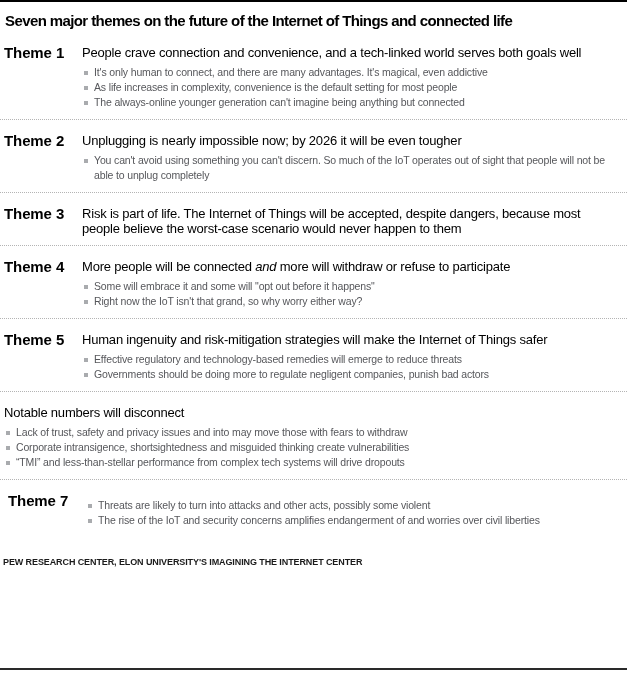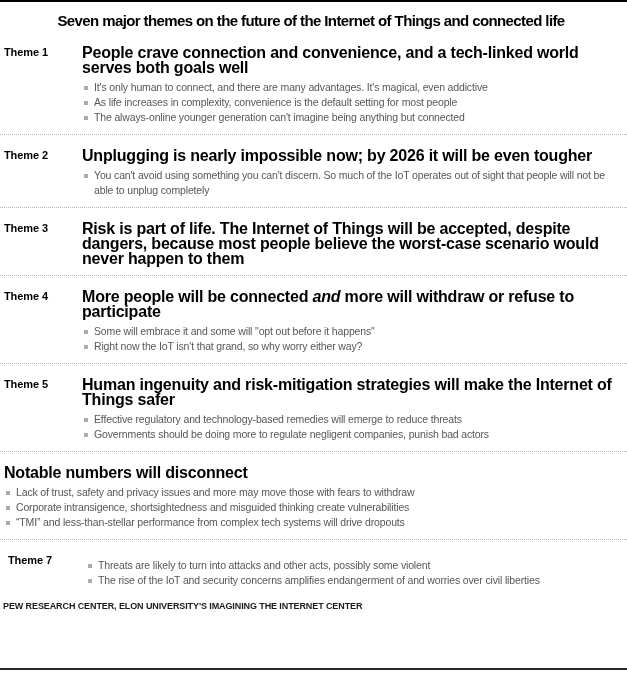--- a/index.html
+++ b/index.html
@@ -17,47 +17,46 @@
     background: #000000;
     width: 100%;
   }
   .page-title {
     margin: 10px 10px 3px 5px;
     font-size: 15px;
     font-weight: bold;
     letter-spacing: -0.6px;
     white-space: nowrap;
     color: #010101;
-    text-align: center;
   }
   .theme-row {
     display: flex;
     padding: 13px 10px 9px 4px;
     border-bottom: 1px dotted #b4b4b4;
   }
   .theme-row.last {
     border-bottom: none;
     padding-left: 8px;
   }
   .theme-label {
     width: 78px;
     flex-shrink: 0;
-    font-size: 11px;
+    font-size: 15px;
     font-weight: bold;
     letter-spacing: -0.1px;
     color: #010101;
     line-height: 15px;
   }
   .theme-content {
     flex: 1;
     min-width: 0;
   }
   .theme-header {
-    font-size: 16px;
-    font-weight: bold;
+    font-size: 13px;
+    font-weight: normal;
     letter-spacing: -0.2px;
     line-height: 15px;
     color: #010101;
   }
   .theme-header em { font-style: italic; }
   ul.bullet-list {
     list-style: none;
     margin: 5px 0 0 0;
     padding: 0;
   }
@@ -72,21 +71,21 @@
   ul.bullet-list li::before {
     content: "";
     position: absolute;
     left: 2px;
     top: 5.5px;
     width: 4px;
     height: 4px;
     background: #a9abae;
   }
   .footer-text {
-    margin: 4px 10px 0 3px;
+    margin: 20px 10px 0 3px;
     font-size: 9px;
     font-weight: bold;
     letter-spacing: -0.1px;
     color: #1a1a1a;
   }
   .bottom-rule {
     position: absolute;
     left: 0;
     right: 0;
     top: 668px;
@@ -148,21 +147,21 @@
       <li>Effective regulatory and technology-based remedies will emerge to reduce threats</li>
       <li>Governments should be doing more to regulate negligent companies, punish bad actors</li>
     </ul>
   </div>
 </section>
 
 <section class="theme-row">
   <div class="theme-content">
     <div class="theme-header">Notable numbers will disconnect</div>
     <ul class="bullet-list">
-      <li>Lack of trust, safety and privacy issues and more may move those with fears to withdraw</li>
+      <li>Lack of trust, safety and privacy issues and into may move those with fears to withdraw</li>
       <li>Corporate intransigence, shortsightedness and misguided thinking create vulnerabilities</li>
       <li>“TMI” and less-than-stellar performance from complex tech systems will drive dropouts</li>
     </ul>
   </div>
 </section>
 
 <section class="theme-row last">
   <div class="theme-label">Theme 7</div>
   <div class="theme-content">
     <ul class="bullet-list">

